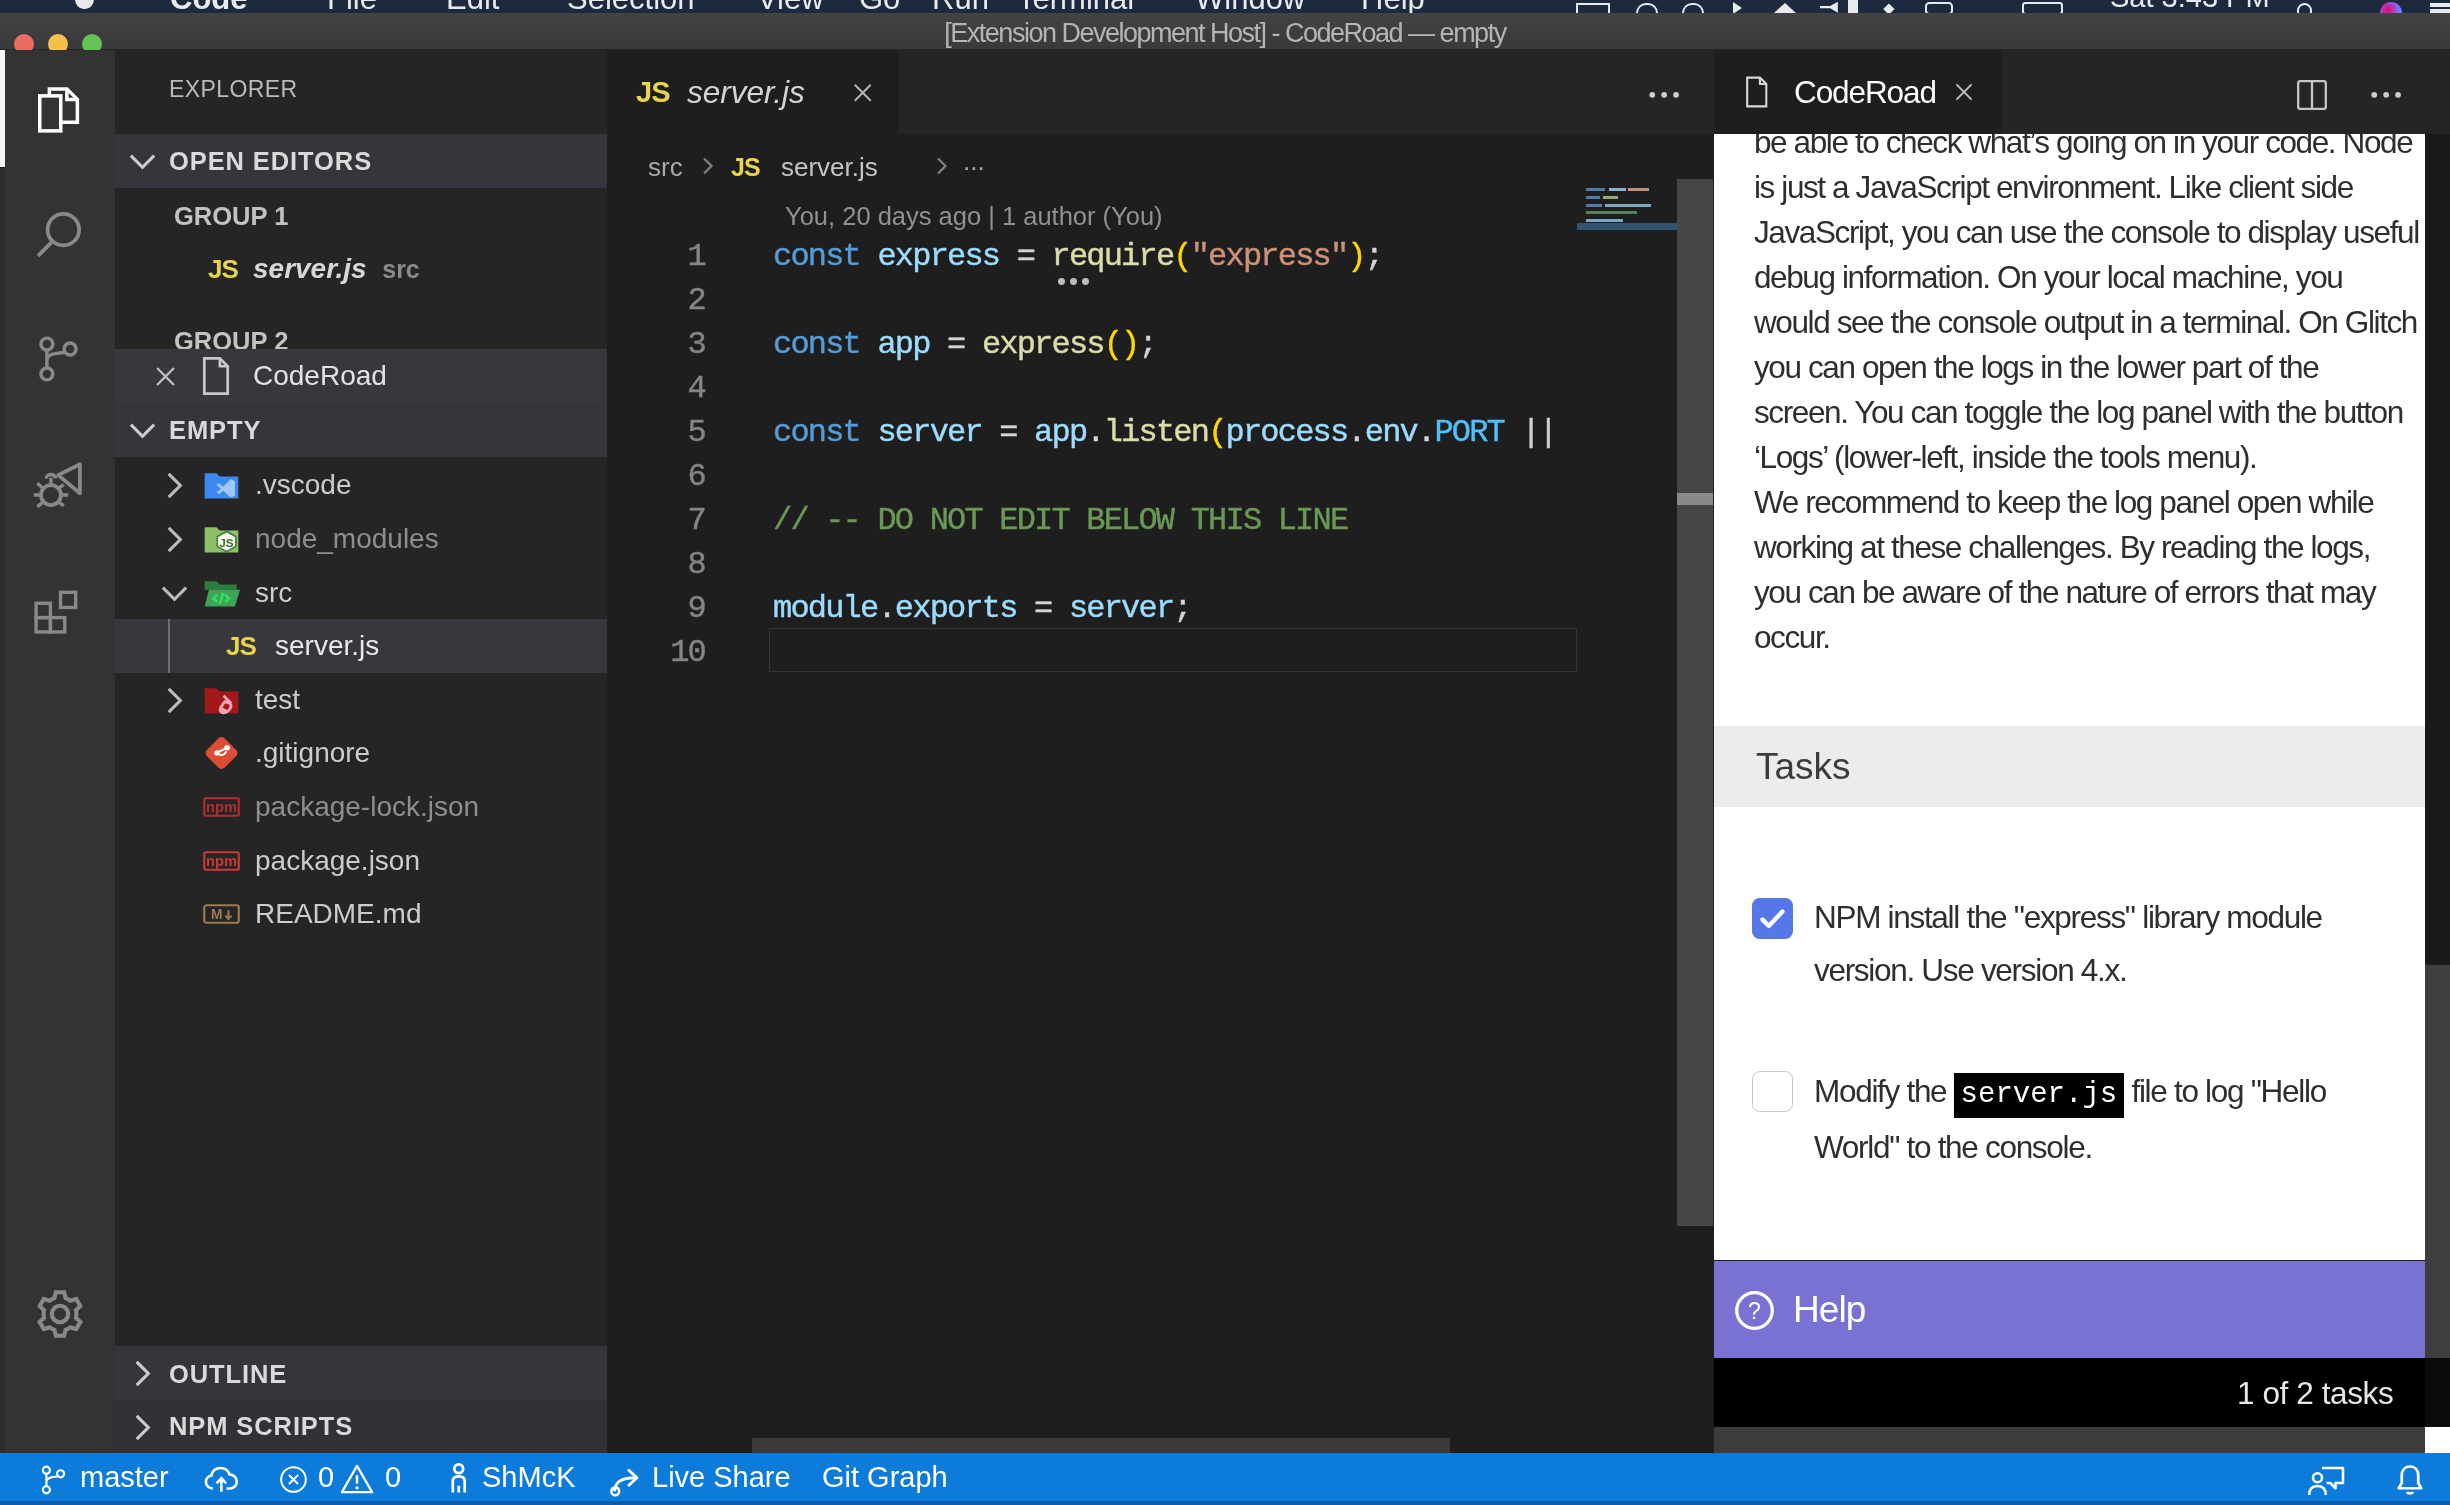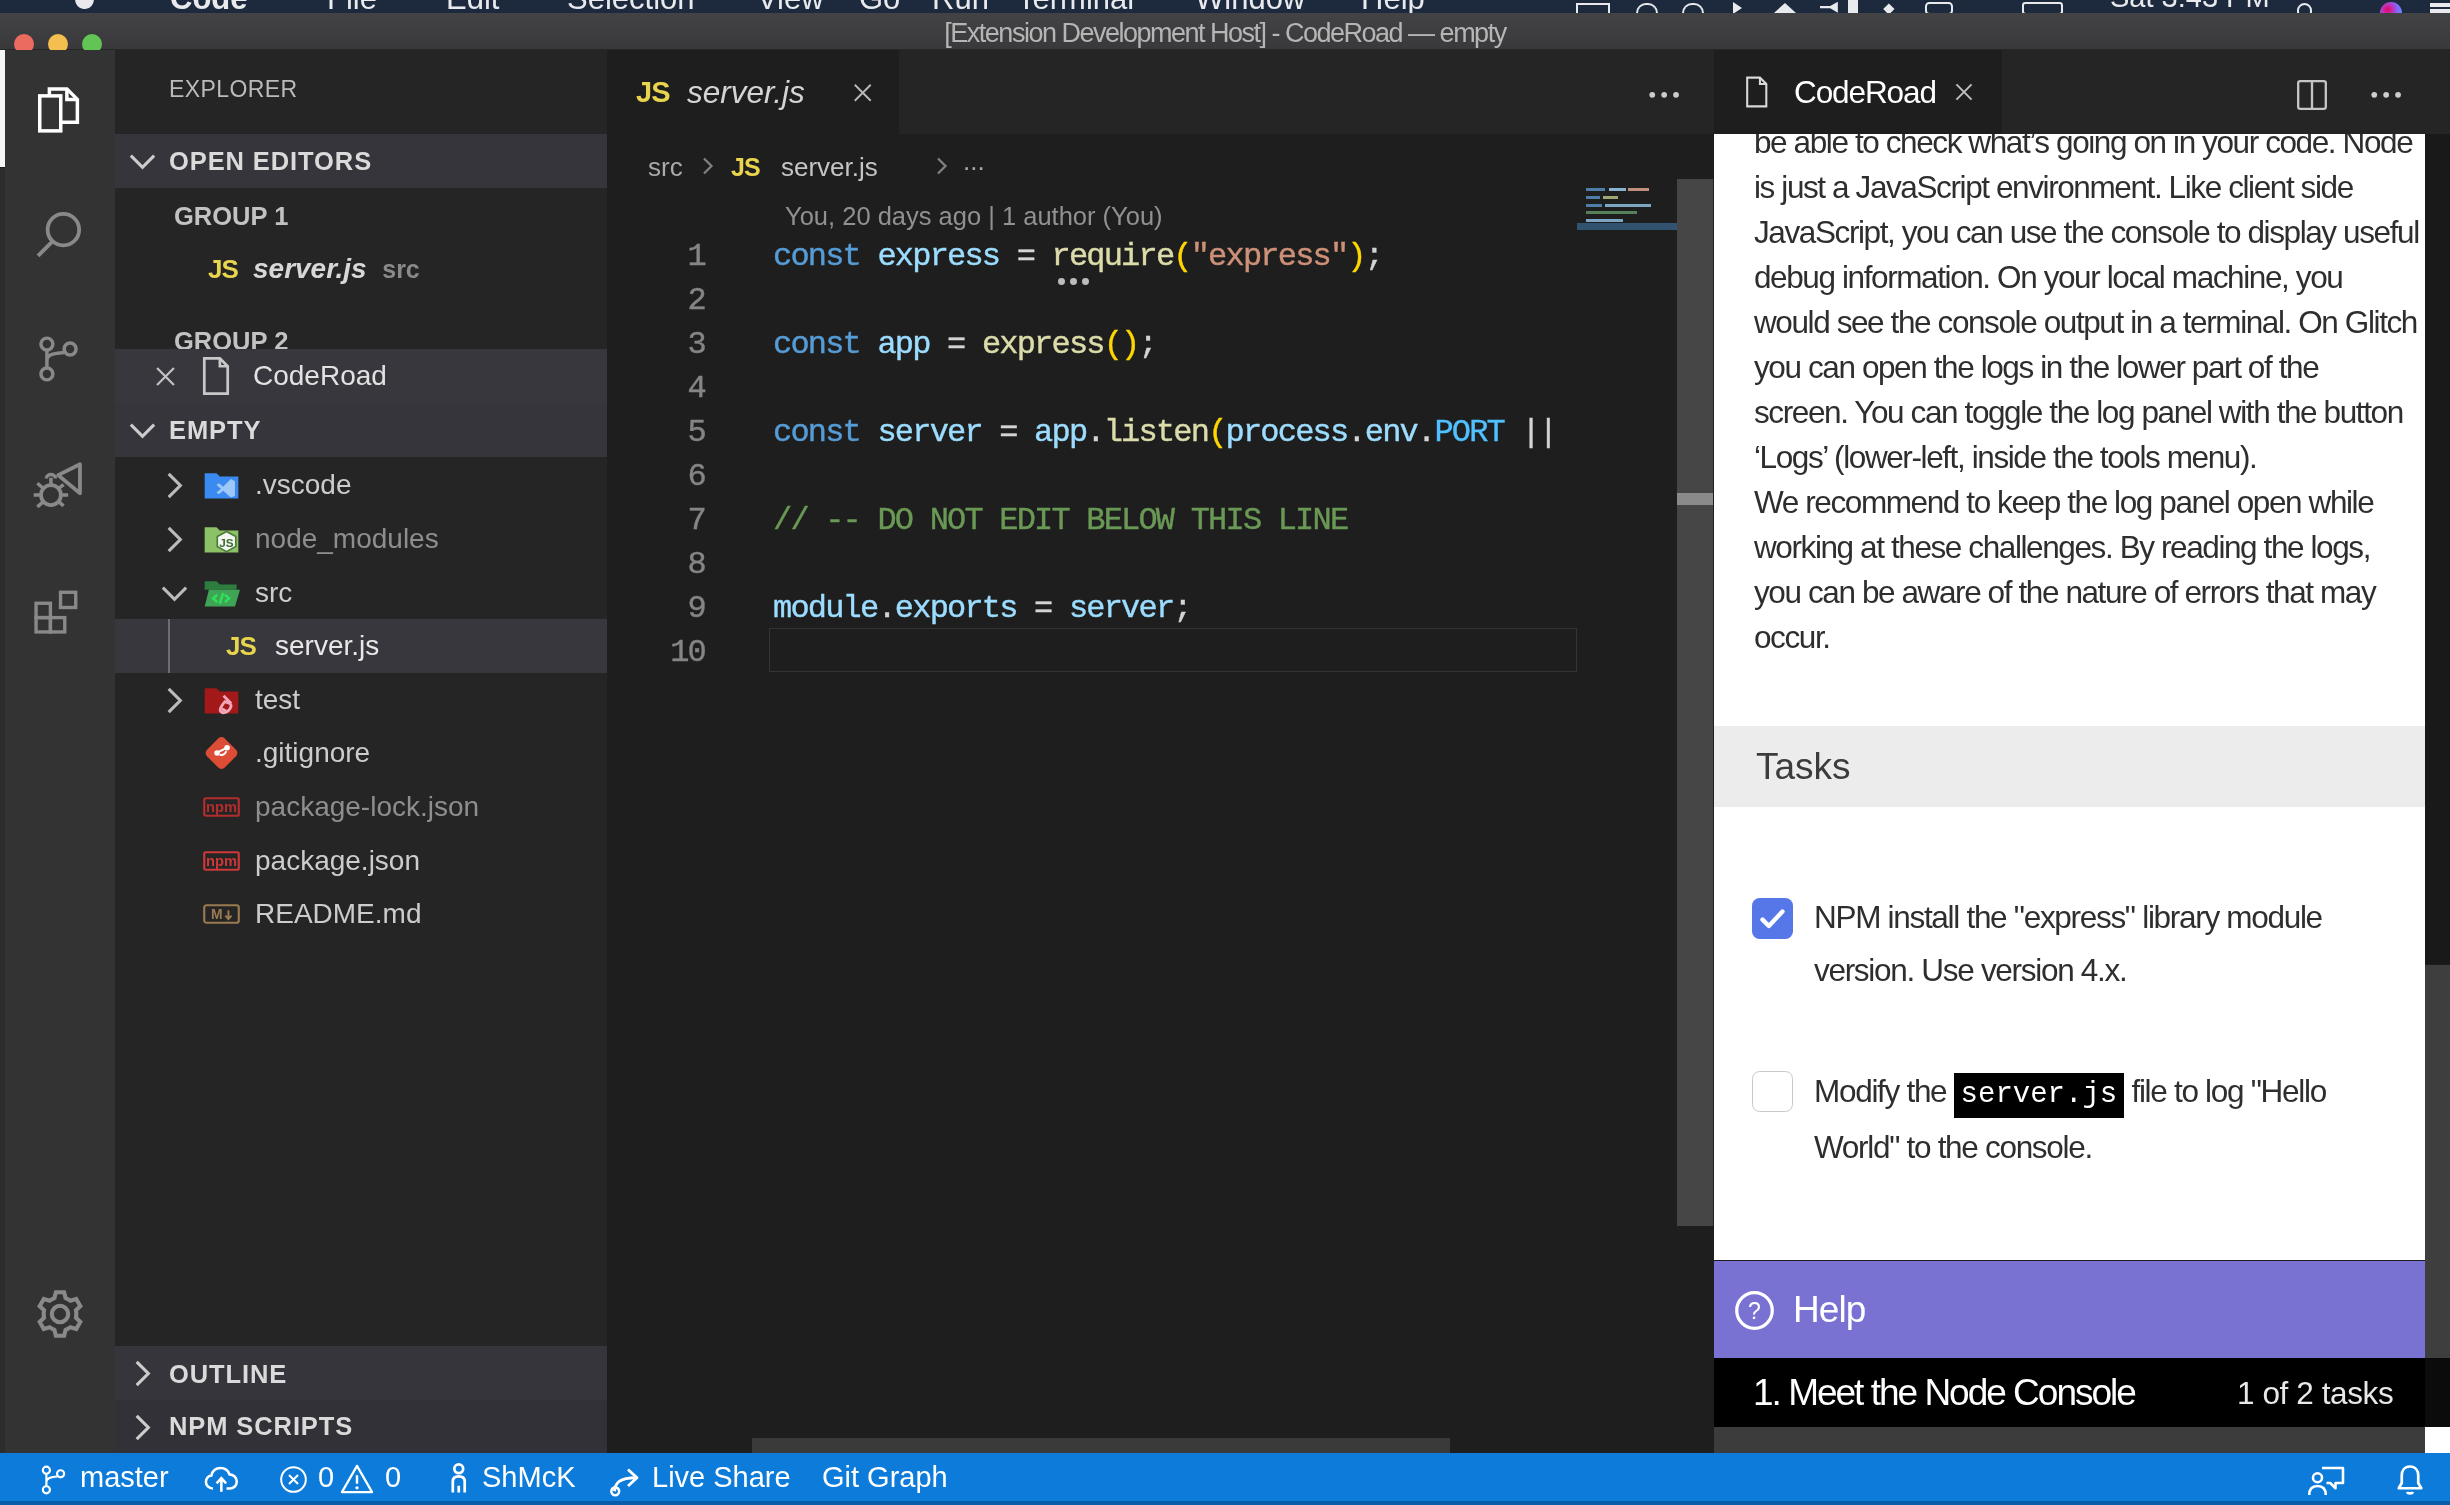--- a/index.html
+++ b/index.html
@@ -344,21 +344,20 @@
 
     <div class="abs" style="left:0;top:1211px;width:711px;height:98px;background:#7a72d2;">
       <svg class="abs" style="left:19.6px;top:29px;width:41px;height:41px;" viewBox="0 0 24 24">
         <circle cx="12" cy="12" r="10.4" fill="none" stroke="#ffffff" stroke-width="1.9"></circle>
         <text x="12" y="16.8" font-size="13.5" fill="#ffffff" text-anchor="middle" font-family="Liberation Sans">?</text>
       </svg>
       <div class="abs" style="left:79px;top:50%;transform:translateY(-50%);color:#ffffff;font-size:37px;letter-spacing:-0.9px;">Help</div>
     </div>
 
     <div class="abs" style="left:0;top:1308px;width:711px;height:69px;background:#000000;">
-      <div class="abs" style="left:39px;top:50%;transform:translateY(-50%);color:#ffffff;font-size:37px;letter-spacing:-2px;">1. Meet the Node Console</div>
       <div class="abs" style="left:523px;top:50%;transform:translateY(-50%);color:#e8e8e8;font-size:31.5px;letter-spacing:-0.4px;">1 of 2 tasks</div>
     </div>
 
     <div class="abs" style="left:0;top:1377px;width:711px;height:25.5px;background:#3c3c3c;"></div>
 
     <div class="abs" style="left:711px;top:84px;width:25px;height:830px;background:#191919;"></div>
     <div class="abs" style="left:711px;top:915px;width:25px;height:394px;background:#3e3e3e;"></div>
     <div class="abs" style="left:711px;top:1308px;width:25px;height:69px;background:#0b0b0b;"></div>
     <div class="abs" style="left:711px;top:1377px;width:25px;height:25.5px;background:#ffffff;"></div>
   </div>

